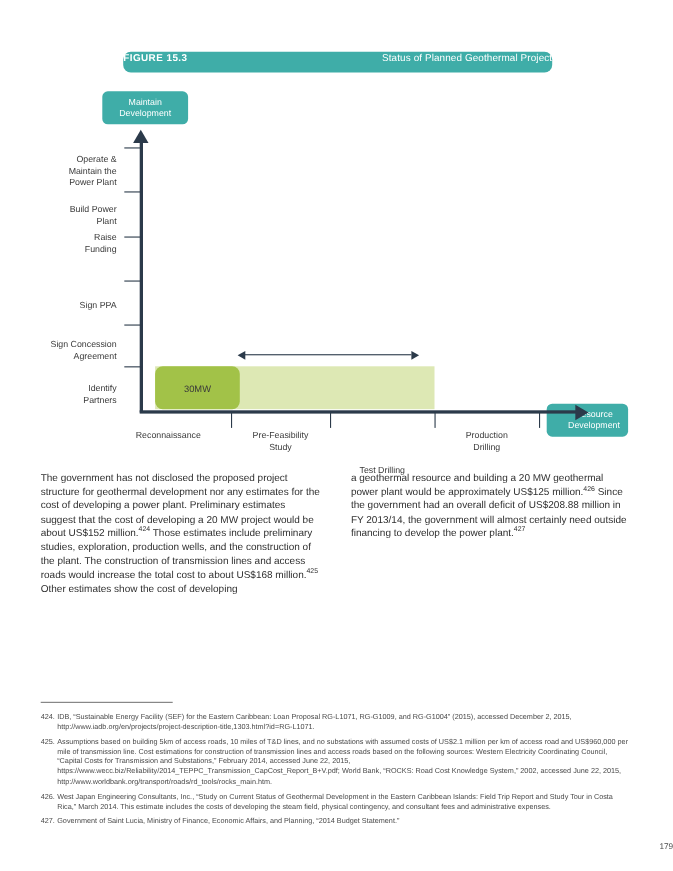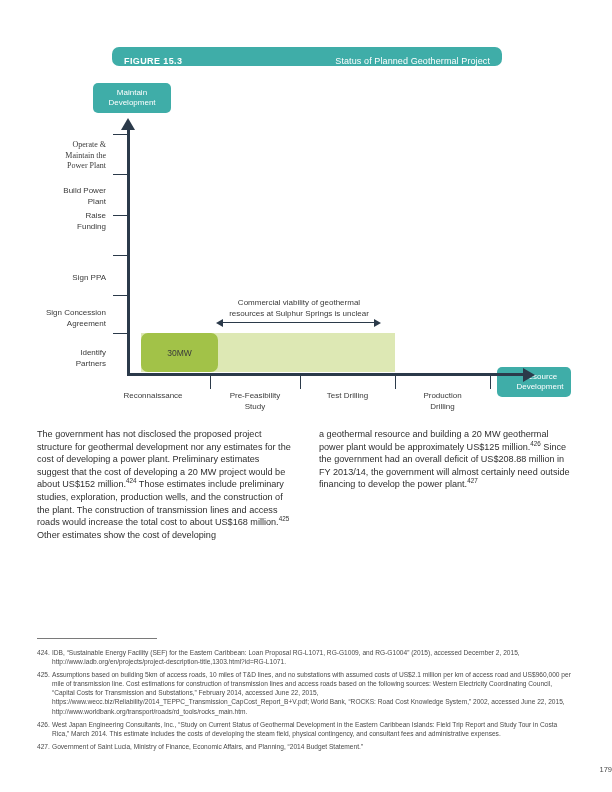--- a/index.html
+++ b/index.html
@@ -23,23 +23,23 @@
   
   .fig-header {
     position: absolute;
     left: 112px;
     top: 47px;
     width: 390px;
     height: 19px;
     background: #3FADA8;
     border-radius: 7px;
     display: flex;
-    align-items: flex-end;
+    align-items: flex-start;
     justify-content: space-between;
-    padding: 0 12px;
+    padding: 0 0;
     box-sizing: border-box;
     gap: 32px;
   }
   .fig-num {
     color: #ffffff;
     font-size: 9px;
     font-weight: bold;
     letter-spacing: 0.4px;
   }
   .fig-title {
@@ -310,21 +310,21 @@
     <div class="x-axis"></div>
     <div class="x-arrow"></div>
 
     <div class="y-tick" style="top:134px;"></div>
     <div class="y-tick" style="top:174px;"></div>
     <div class="y-tick" style="top:215px;"></div>
     <div class="y-tick" style="top:255px;"></div>
     <div class="y-tick" style="top:295px;"></div>
     <div class="y-tick" style="top:333px;"></div>
 
-    <div class="y-label" style="top:140px;font-family:Liberation Serif, serif;">
+    <div class="y-label" style="top:140px;">
       <div>Operate &amp;</div>
       <div>Maintain the</div>
       <div>Power Plant</div>
     </div>
     <div class="y-label" style="top:186px;">
       <div>Build Power</div>
       <div>Plant</div>
     </div>
     <div class="y-label" style="top:211px;">
       <div>Raise</div>
@@ -340,41 +340,37 @@
     <div class="y-label" style="top:348px;">
       <div>Identify</div>
       <div>Partners</div>
     </div>
 
     <div class="bar-light"></div>
     <div class="bar-dark">
       <span>30MW</span>
     </div>
 
-    <div class="annot-text">
-      <div>Commercial viability of geothermal</div>
-      <div>resources at Sulphur Springs is unclear</div>
-    </div>
     <div class="annot-head left"></div>
     <div class="annot-line"></div>
     <div class="annot-head right"></div>
 
     <div class="x-tick" style="left:210px;"></div>
     <div class="x-tick" style="left:300px;"></div>
     <div class="x-tick" style="left:395px;"></div>
     <div class="x-tick" style="left:490px;"></div>
 
     <div class="x-label" style="left:112px; width:82px;">
       <div>Reconnaissance</div>
     </div>
     <div class="x-label" style="left:210px; width:90px;">
       <div>Pre-Feasibility</div>
       <div>Study</div>
     </div>
-    <div class="x-label" style="left:300px; width:95px;">
+    <div class="x-label" style="left:300px; width:95px;margin-top:32px;">
       <div>Test Drilling</div>
     </div>
     <div class="x-label" style="left:395px; width:95px;">
       <div>Production</div>
       <div>Drilling</div>
     </div>
   </div>
 
   <div class="body-cols">
     <div class="col"><span>The government has not disclosed the proposed project structure for geothermal development nor any estimates for the cost of developing a power plant. Preliminary estimates suggest that the cost of developing a 20 MW project would be about US$152 million.</span><sup>424</sup><span> Those estimates include preliminary studies, exploration, production wells, and the construction of the plant. The construction of transmission lines and access roads would increase the total cost to about US$168 million.</span><sup>425</sup><span> Other estimates show the cost of developing</span></div>

